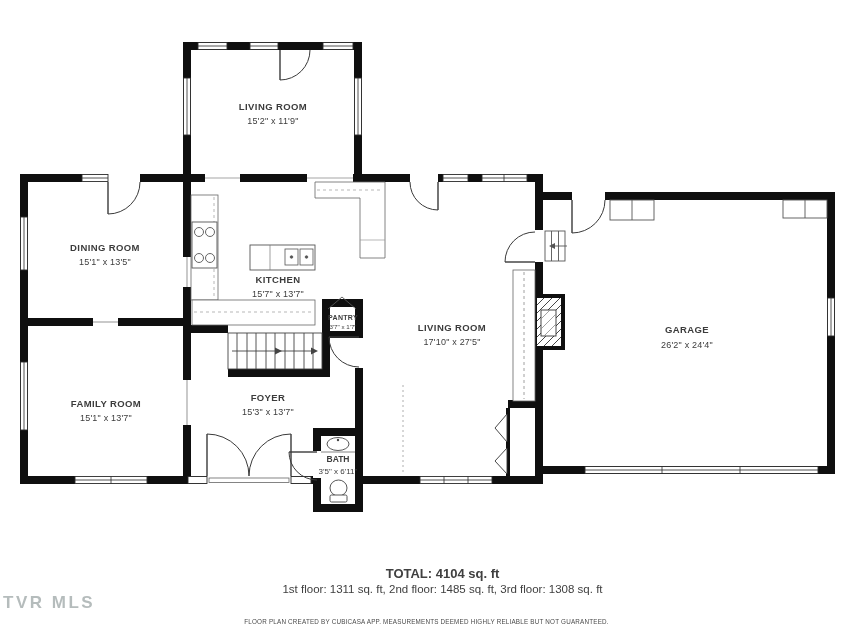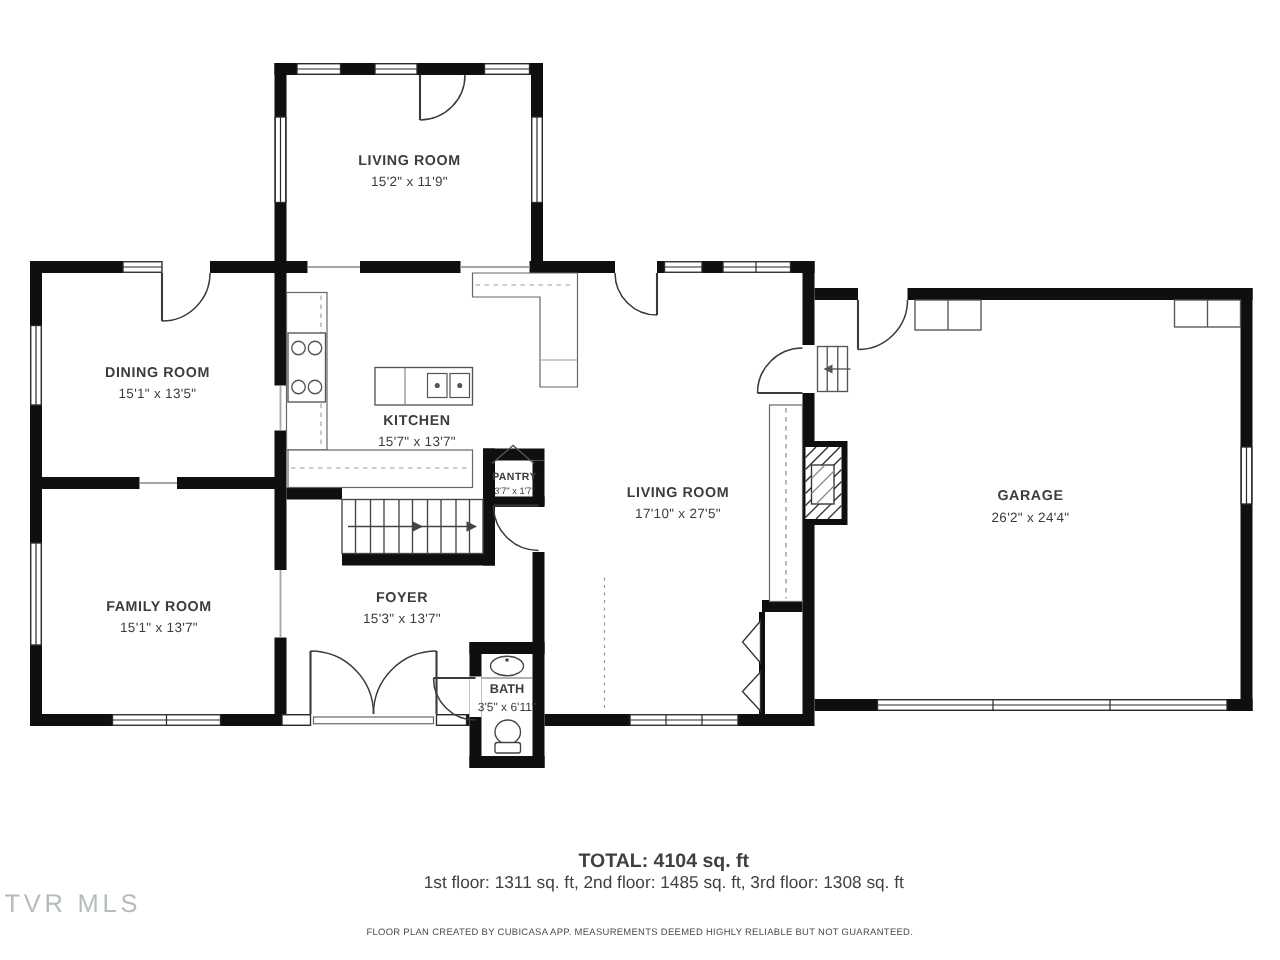--- a/index.html
+++ b/index.html
@@ -12,21 +12,21 @@
   .sm-name{font-size:7px;font-weight:700;letter-spacing:.3px;}
   .sm-dims{font-size:6.2px;}
   .md-name{font-size:8.5px;font-weight:700;}
   .md-dims{font-size:8px;}
   .summary{position:absolute;left:0;top:566px;width:853px;text-align:center;color:#404040;margin-left:16px;}
   .summary .total{font-size:13px;font-weight:bold;margin:0 0 2px 0;}
   .summary .line{font-size:11.5px;margin:0 0 2px 0;}
   .footnote{position:absolute;left:0;top:618px;width:853px;text-align:center;
     font-size:6.3px;color:#4a4a4a;letter-spacing:.2px;}
   .watermark{position:absolute;left:3px;top:593px;font-size:17px;color:#b5bcbc;
-    letter-spacing:2.5px;font-weight:400;}
+    letter-spacing:2.5px;font-weight:700;}
 </style>
 </head>
 <body>
 
 <div id="stage">
 <svg width="853" height="640" viewBox="0 0 853 640">
 
   <g fill="#0f0f0f">
 
     <rect x="183" y="42" width="179" height="8"></rect>

